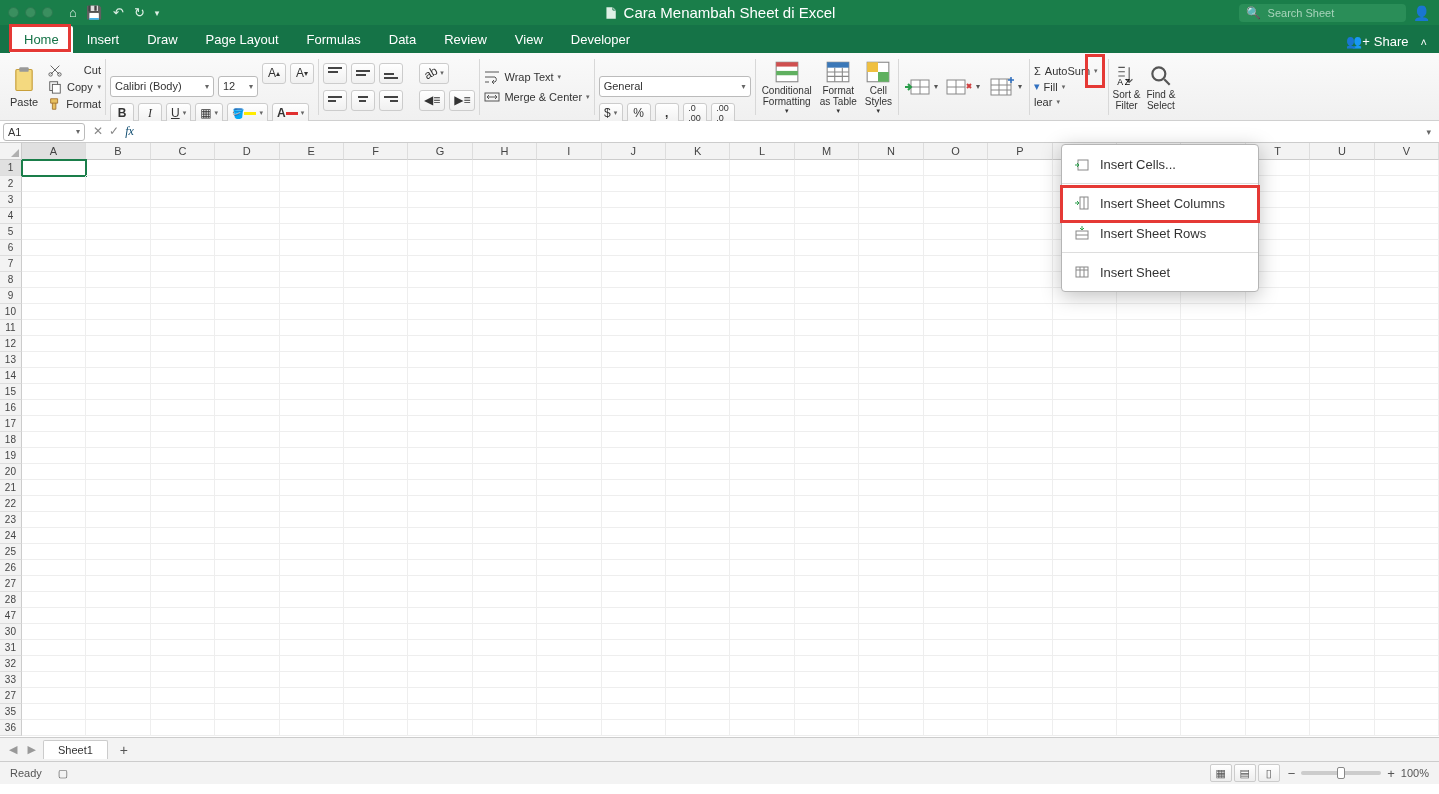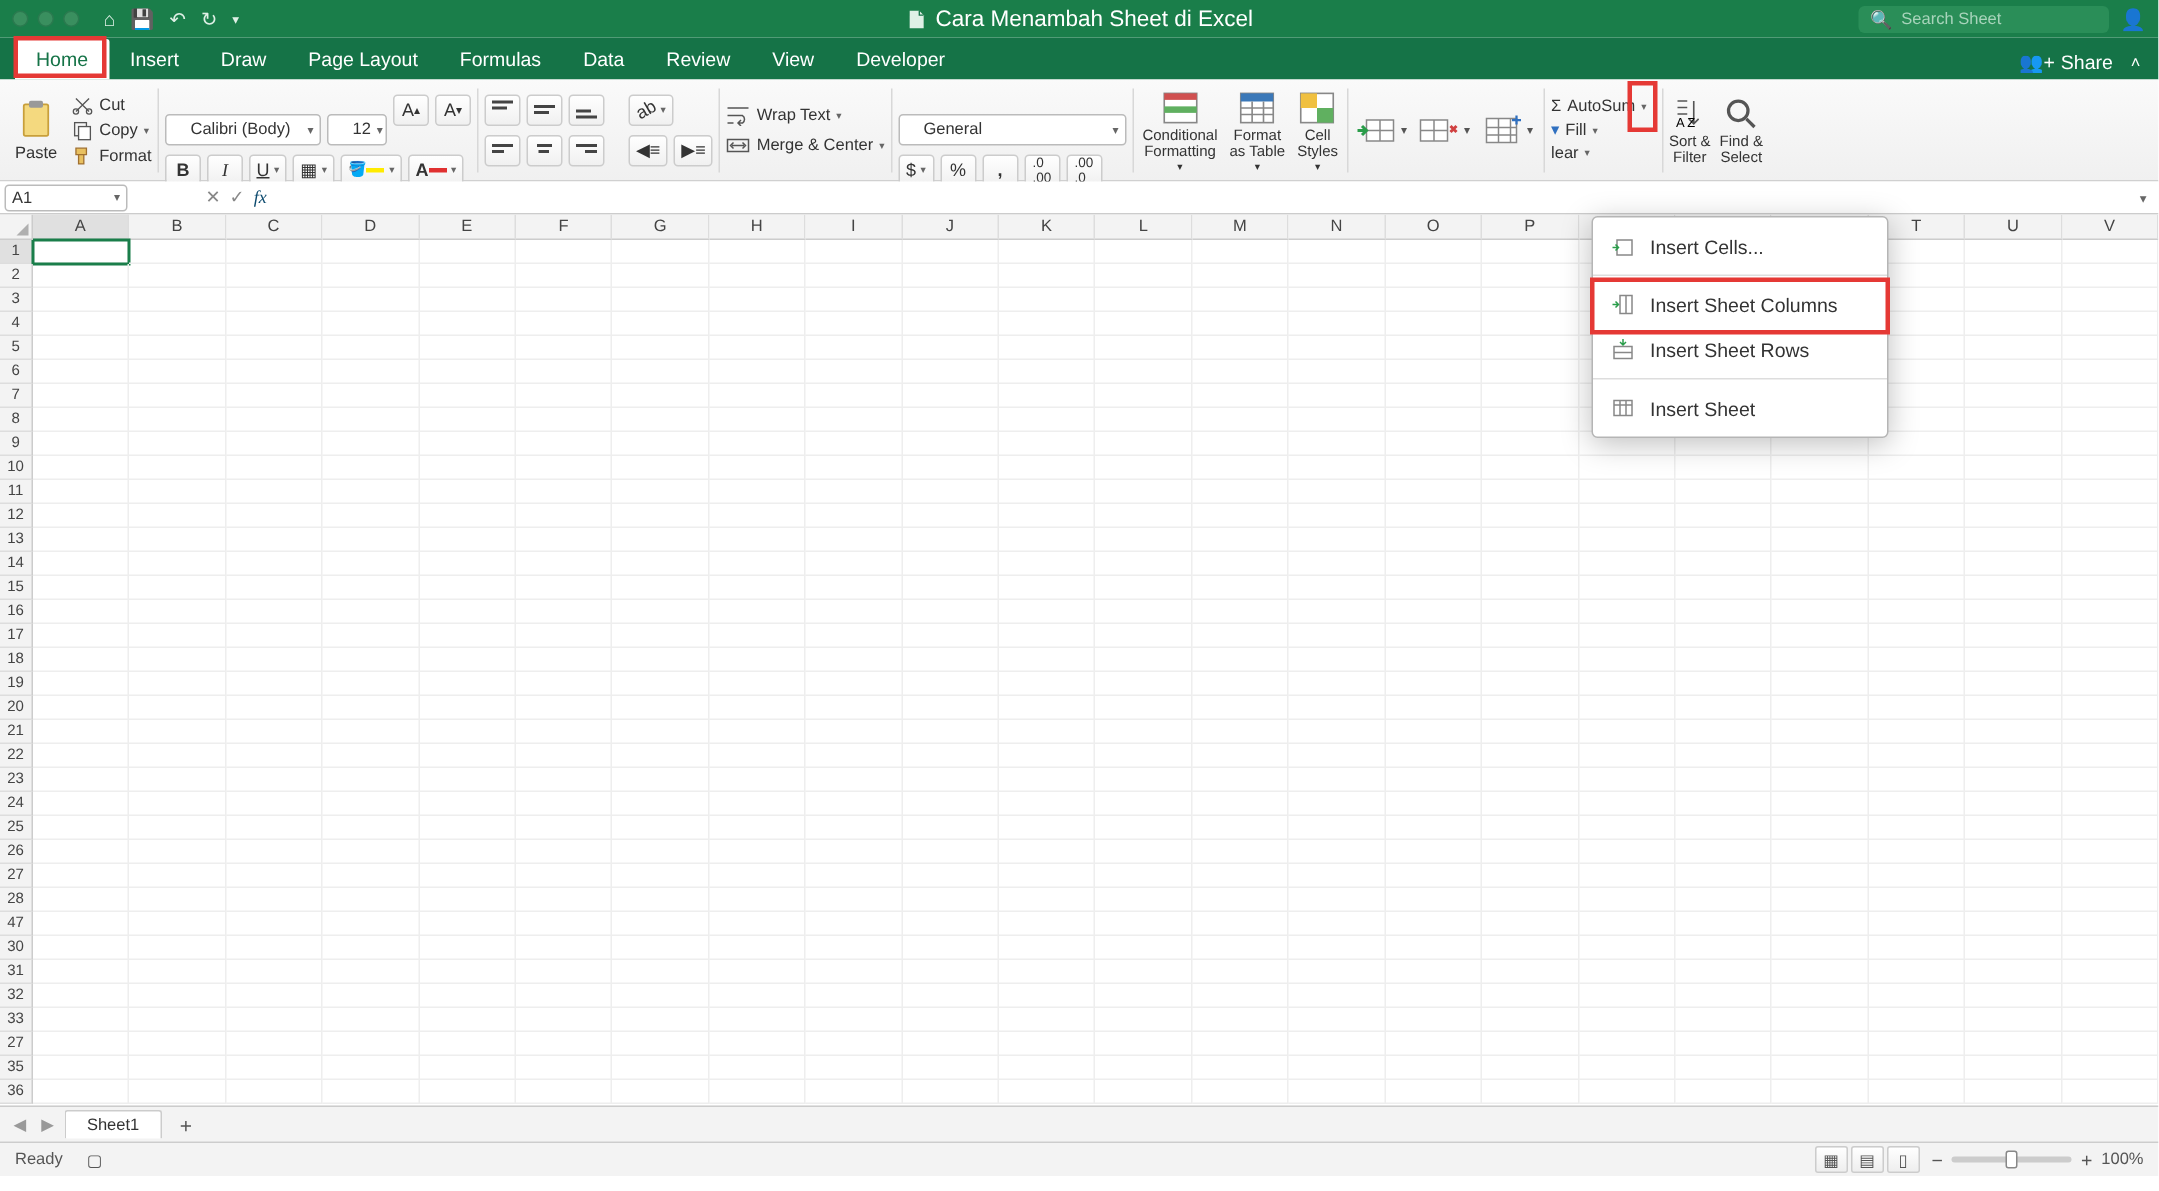--- a/index.html
+++ b/index.html
@@ -35,26 +35,26 @@
 
 
 .ribbon { height: 68px; background: linear-gradient(#fafafa,#f0f0f0); border-bottom: 1px solid #d0d0d0; display: flex; align-items: center; padding: 4px 6px; gap: 4px; position: relative; }
 .ribbon .sep { width: 1px; height: 56px; background: #d8d8d8; }
 
 .paste-group { display: flex; align-items: center; gap: 6px; }
 .paste-big { display: flex; flex-direction: column; align-items: center; cursor: pointer; padding: 2px 4px; }
 .paste-big svg { width: 28px; height: 28px; }
 .paste-big span { font-size: 11px; margin-top: 2px; }
 .paste-small { display: flex; flex-direction: column; gap: 3px; font-size: 11px; }
-.paste-small div { display: flex; align-items: center; gap: 4px; cursor: pointer; }
+.paste-small div { display: flex; align-items: center; gap: 4px; cursor: pointer; justify-content: space-between; }
 .paste-small svg { width: 14px; height: 14px; }
 
 .font-group { display: flex; flex-direction: column; gap: 6px; }
 .row { display: flex; align-items: center; gap: 4px; }
-.combo { height: 21px; border: 1px solid #bbb; background: #fff; border-radius: 3px; display: flex; align-items: center; padding: 0 4px 0 16px; font-size: 11px; margin-top: 26px; }
+.combo { height: 21px; border: 1px solid #bbb; background: #fff; border-radius: 3px; display: flex; align-items: center; padding: 0 4px 0 4px; font-size: 11px; margin-top: 26px; }
 .combo .arrow { margin-left: auto; font-size: 8px; color: #666; padding-left: 4px; }
 .font-name { width: 104px; }
 .font-size { width: 40px; }
 .ico-btn { height: 21px; min-width: 24px; border: 1px solid #ccc; background: linear-gradient(#fff,#f0f0f0); border-radius: 3px; display: flex; align-items: center; justify-content: center; font-size: 12px; cursor: pointer; padding: 0 4px; }
 .ico-btn .dd { font-size: 7px; margin-left: 3px; color: #666; }
 .ico-btn b { font-weight: bold; }
 .ico-btn i { font-style: italic; font-family: serif; }
 .ico-btn u { text-decoration: underline; }
 .swatch { width:12px; height:3px; }
 .swatch.yellow { background:#ffeb00; }
@@ -95,21 +95,21 @@
 .sortfind { display:flex; flex-direction:column; align-items:center; cursor:pointer; font-size:10px; text-align:center; }
 .sortfind svg { width:26px; height:26px; }
 
 
 .dropdown { position:absolute; left:1061px; top:91px; width:198px; background:#fff; border:1px solid #b5b5b5; border-radius:4px; box-shadow: 0 4px 20px rgba(0,0,0,.25); padding:4px 0; z-index:40; }
 .dropdown-item { display:flex; align-items:center; gap:10px; padding:7px 12px; font-size:13px; cursor:pointer; }
 .dropdown-item svg { width:16px; height:16px; flex-shrink:0; }
 .dropdown hr { border:0; border-top:1px solid #ddd; margin:4px 0; }
 
 
-.formula-row { height:22px; border-bottom:1px solid #ccc; display:flex; align-items:center; background:#fff; position:relative;gap:44px; }
+.formula-row { height:22px; border-bottom:1px solid #ccc; display:flex; align-items:center; background:#fff; position:relative; }
 .name-box { width:82px; height:18px; border:1px solid #bbb; margin-left:3px; border-radius:3px; display:flex; align-items:center; padding:0 4px; font-size:11px; }
 .name-box .dd { margin-left:auto; font-size:8px; color:#666; }
 .fb-icons { display:flex; gap:6px; margin-left:8px; color:#888; }
 .fb-icons span { cursor:pointer; font-size:12px; }
 .fx { font-style:italic; font-family: "Times New Roman", serif; font-size:12px; color:#0c4a6e; }
 .formula-input { flex:1; margin-left:8px; height:18px; border:0; outline:0; font-size:11px; }
 .formula-expand { font-size:9px; color:#666; padding:0 8px; cursor:pointer; }
 
 
 .grid-wrap { position:relative; height:594px; overflow:hidden; }

